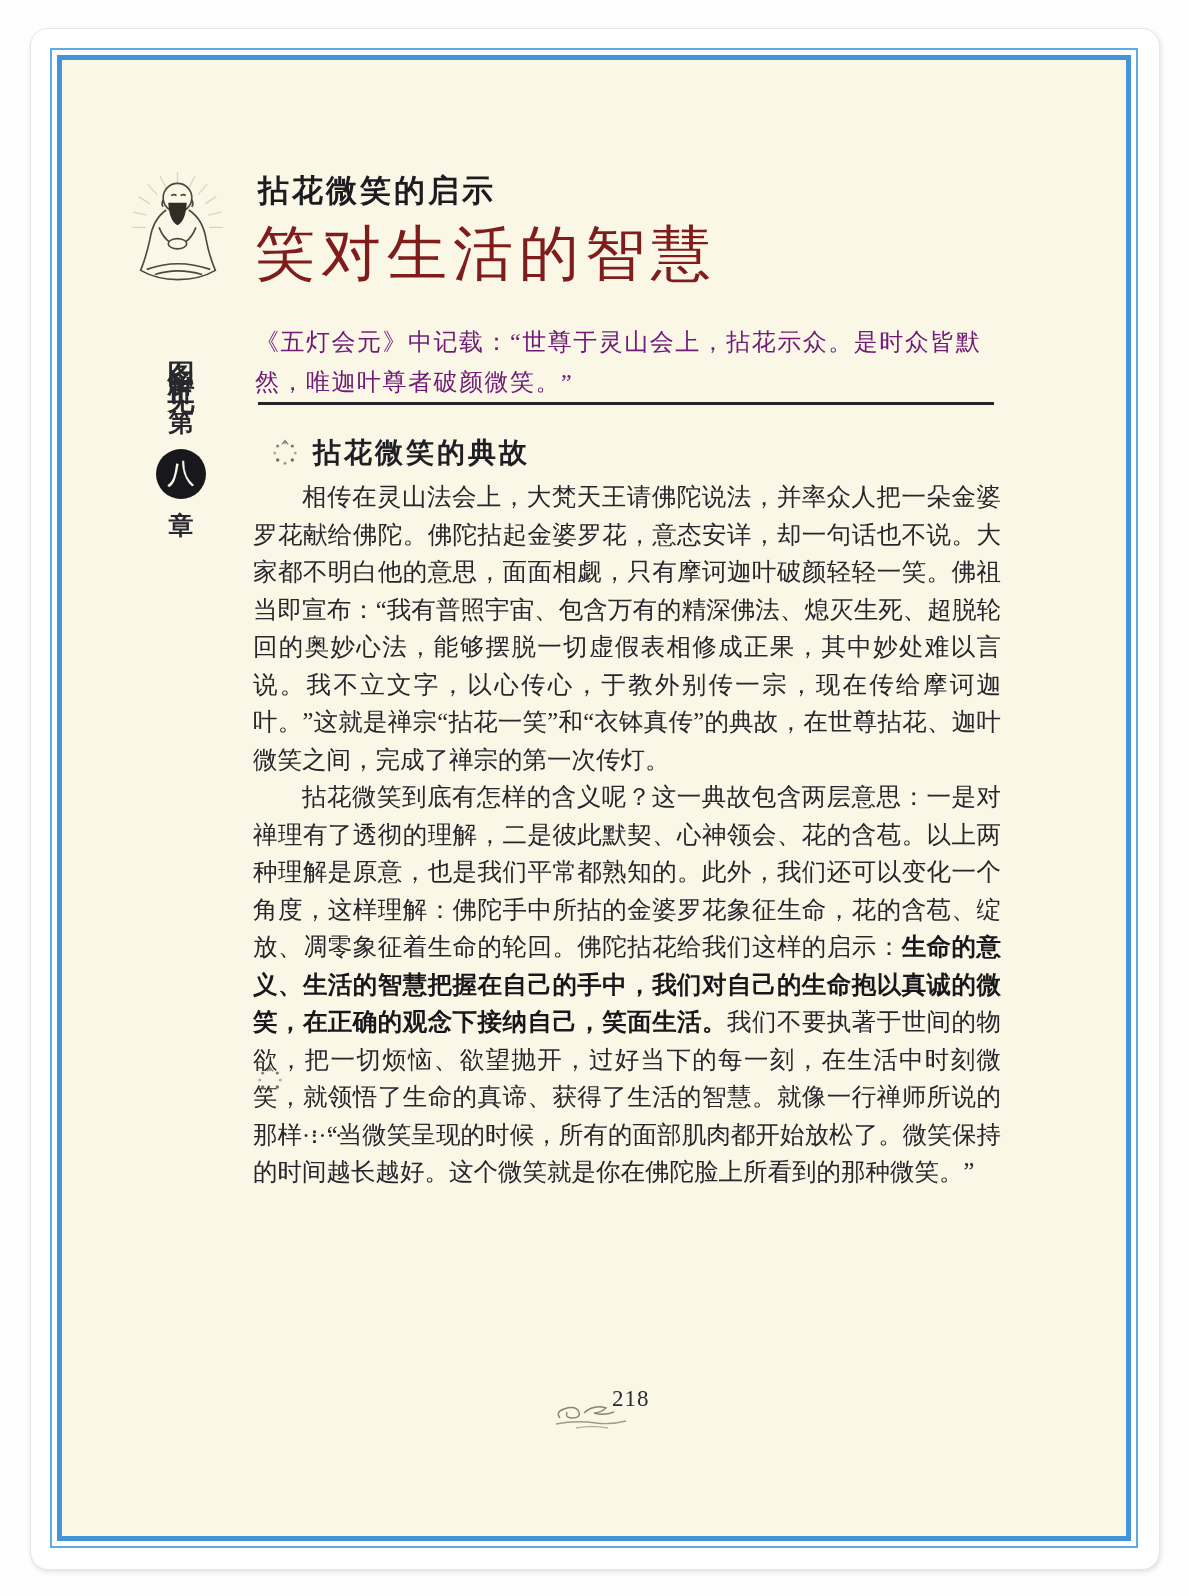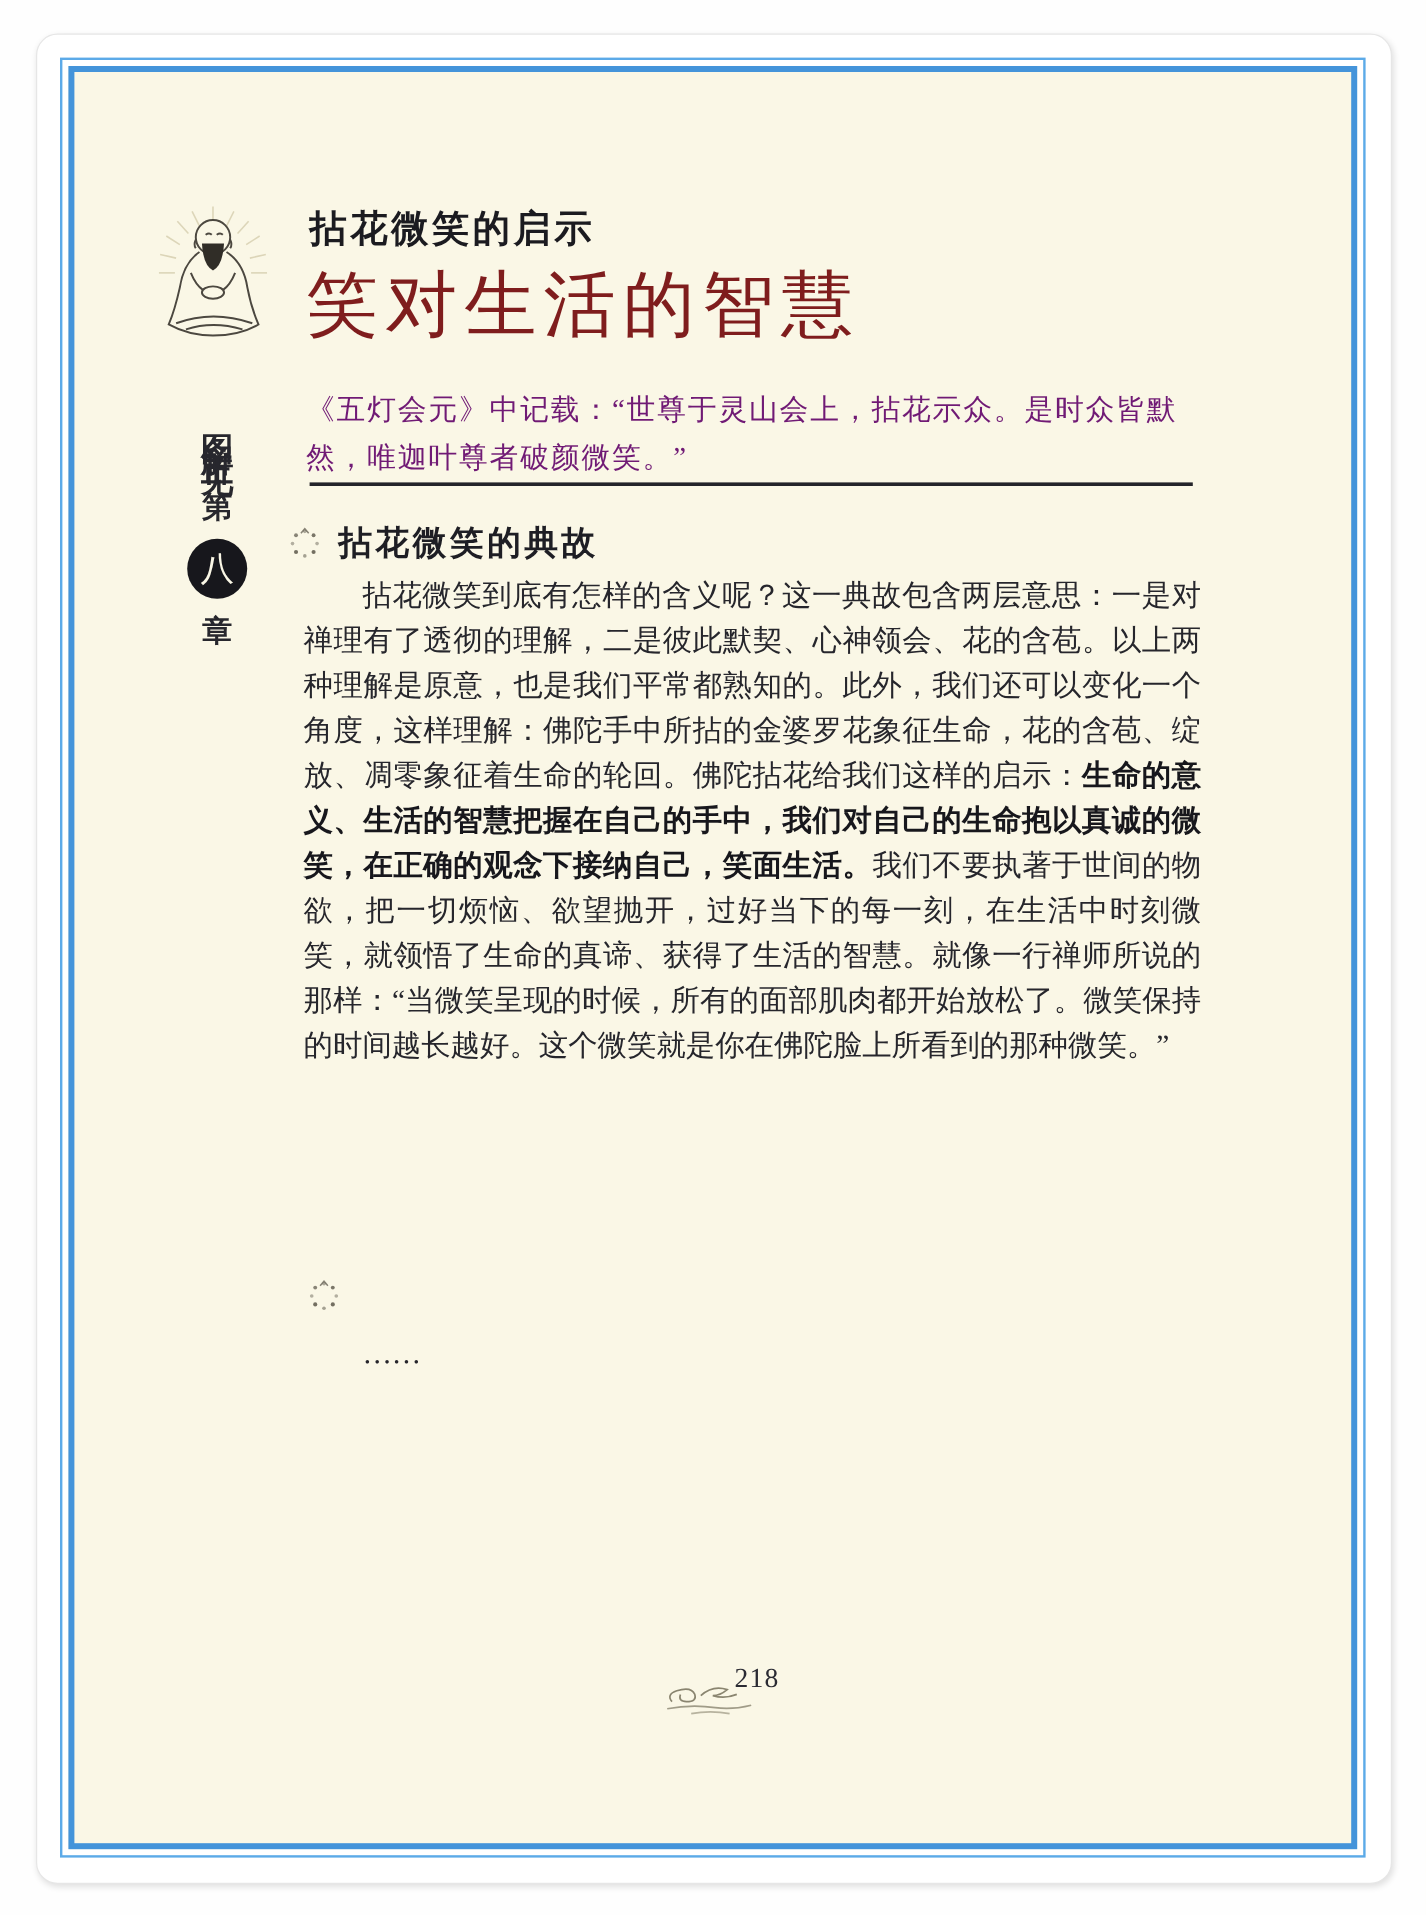--- a/index.html
+++ b/index.html
@@ -27,21 +27,21 @@
           font-weight:700;font-size:31px;letter-spacing:3px;color:#1b1b20;}
   .main-title{left:255px;top:214px;font-weight:400;font-size:60px;letter-spacing:6px;color:#7f1d1d;}
 
   
   .quote{left:255px;top:322px;width:748px;font-size:24px;line-height:40px;letter-spacing:1.5px;
          color:#701a75;}
   .rule{left:258px;top:402px;width:736px;height:3px;background:#24242a;}
 
   
   .sec-head{display:flex;align-items:center;gap:14px;}
-  .sec-head-1{left:240px;top:434px;}
+  .sec-head-1{left:271px;top:434px;}
   .sec-head-2{left:256px;top:1066px;}
   .sec-head .txt{font-weight:700;font-size:28px;letter-spacing:3px;color:#1e1e24;}
   .body-block{width:748px;font-size:24.5px;line-height:37.5px;color:#26262c;text-align:justify;}
   .body-1{left:253px;top:478px;}
   .body-2{left:253px;top:1110px;}
   .body-block p{margin:0;text-indent:2em;}
   .body-block .bold{font-weight:700;color:#17171c;}
 
   
   .folio-flourish{left:552px;top:1392px;width:78px;height:40px;}
@@ -113,20 +113,21 @@
         <circle cx="13" cy="22.5" r="1.4" opacity="0.6"></circle>
         <circle cx="6.2" cy="19.5" r="1.6" opacity="0.95"></circle>
         <circle cx="3.5" cy="13" r="1.4" opacity="0.5"></circle>
         <circle cx="6.2" cy="6.5" r="1.5" opacity="0.8"></circle>
       </g>
       <path d="M10,5 L13,1.5 L16,5" fill="none" stroke="#6b675a" stroke-width="1.2" opacity="0.8"></path>
     </svg>
     <span class="txt">拈花微笑的典故</span>
   </div>
   <div class="abs body-block body-1">
+    <p>相传在灵山法会上，大梵天王请佛陀说法，并率众人把一朵金婆罗花献给佛陀。佛陀拈起金婆罗花，意态安详，却一句话也不说。大家都不明白他的意思，面面相觑，只有摩诃迦叶破颜轻轻一笑。佛祖当即宣布：“我有普照宇宙、包含万有的精深佛法、熄灭生死、超脱轮回的奥妙心法，能够摆脱一切虚假表相修成正果，其中妙处难以言说。我不立文字，以心传心，于教外别传一宗，现在传给摩诃迦叶。”这就是禅宗“拈花一笑”和“衣钵真传”的典故，在世尊拈花、迦叶微笑之间，完成了禅宗的第一次传灯。</p>
     <p><span>拈花微笑到底有怎样的含义呢？这一典故包含两层意思：一是对禅理有了透彻的理解，二是彼此默契、心神领会、花的含苞。以上两种理解是原意，也是我们平常都熟知的。此外，我们还可以变化一个角度，这样理解：佛陀手中所拈的金婆罗花象征生命，花的含苞、绽放、凋零象征着生命的轮回。佛陀拈花给我们这样的启示：</span><span class="bold">生命的意义、生活的智慧把握在自己的手中，我们对自己的生命抱以真诚的微笑，在正确的观念下接纳自己，笑面生活。</span><span>我们不要执著于世间的物欲，把一切烦恼、欲望抛开，过好当下的每一刻，在生活中时刻微笑，就领悟了生命的真谛、获得了生活的智慧。就像一行禅师所说的那样：“当微笑呈现的时候，所有的面部肌肉都开始放松了。微笑保持的时间越长越好。这个微笑就是你在佛陀脸上所看到的那种微笑。”</span></p>
   </div>
 
   <div class="abs sec-head sec-head-2">
     <svg width="28" height="28" viewBox="0 0 26 26">
       <g fill="#6b675a">
         <circle cx="13" cy="3.5" r="1.4" opacity="0.55"></circle>
         <circle cx="19.8" cy="6.5" r="1.5" opacity="0.9"></circle>
         <circle cx="22.5" cy="13" r="1.4" opacity="0.5"></circle>
         <circle cx="19.8" cy="19.5" r="1.6" opacity="0.95"></circle>

